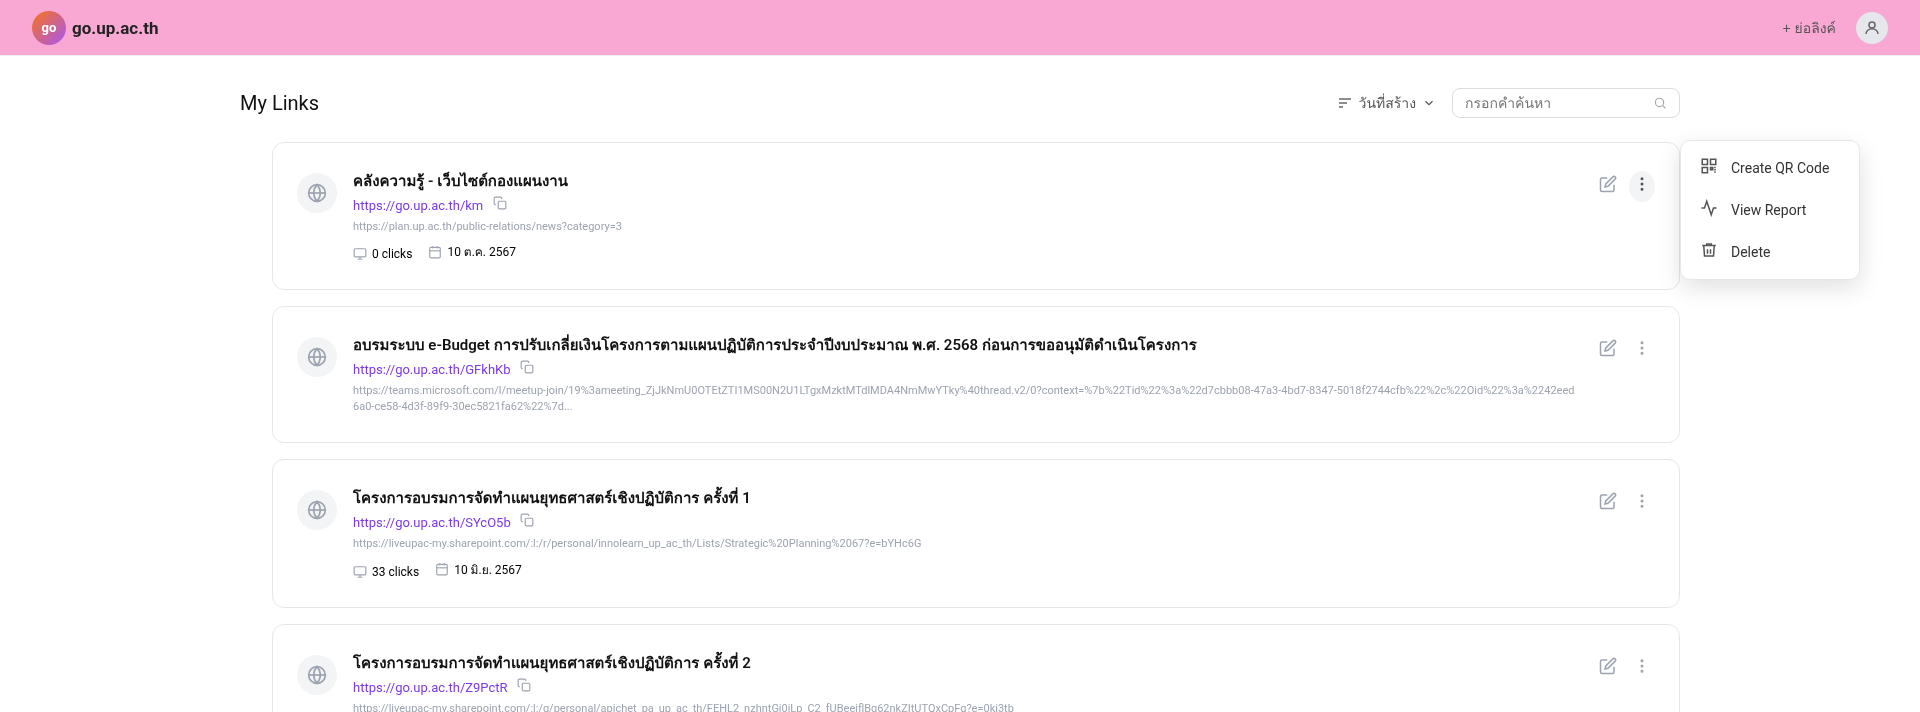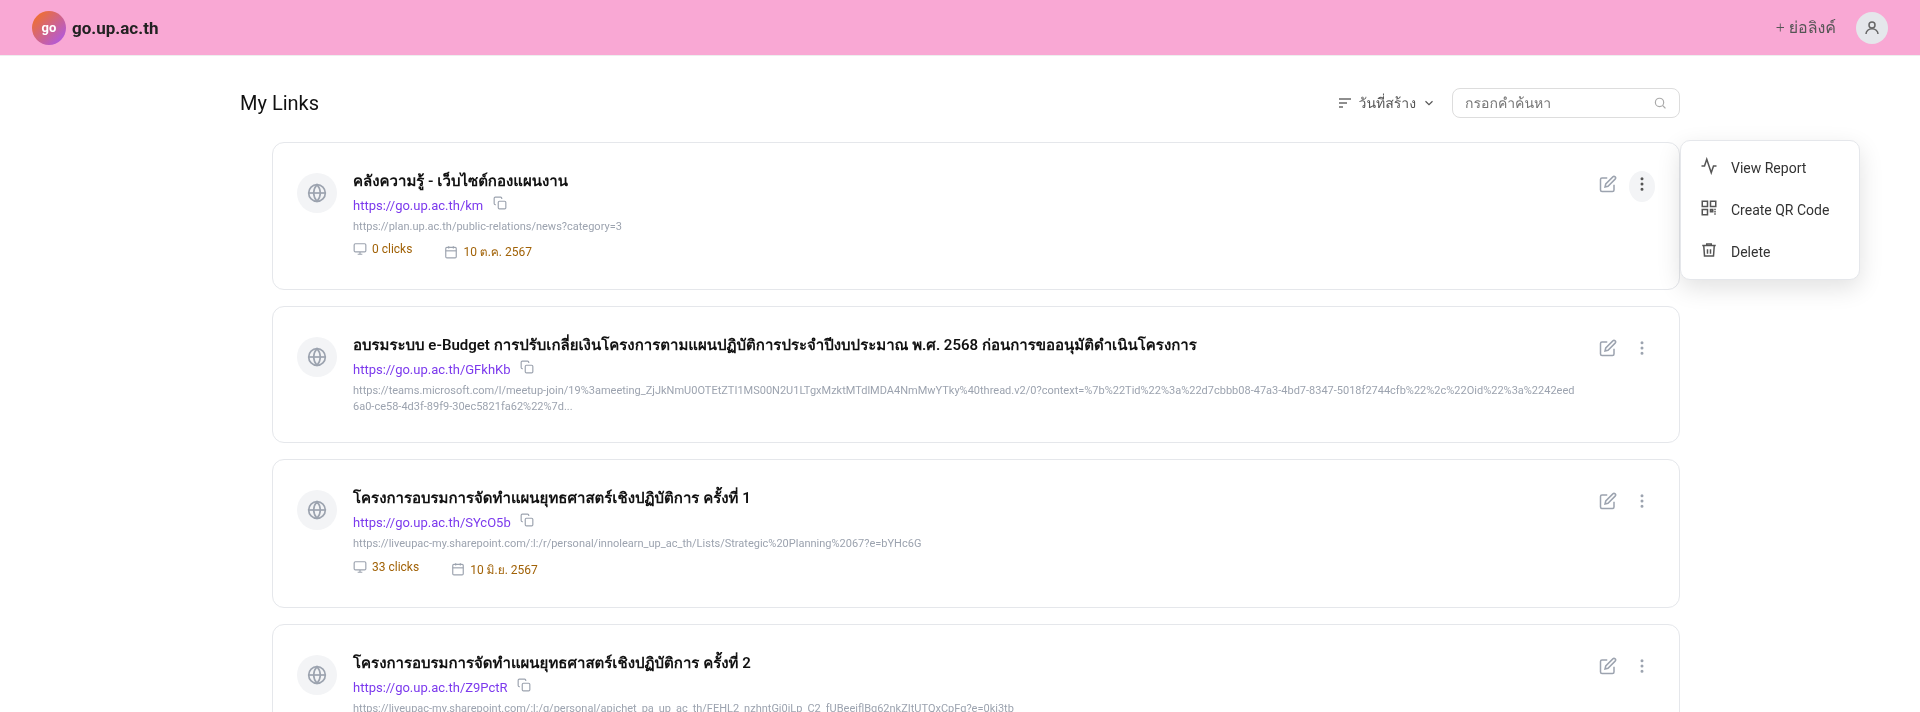--- a/index.html
+++ b/index.html
@@ -47,24 +47,23 @@
       align-items: center;
       gap: 20px;
     }
     .create-btn {
       display: flex;
       align-items: center;
       gap: 4px;
       background: none;
       border: none;
       cursor: pointer;
-      font-size: 16px;
+      font-size: 14px;
       color: #555;
       font-weight: 500;
-      font-family: Liberation Serif, serif;
     }
     .avatar-btn {
       width: 32px;
       height: 32px;
       border-radius: 50%;
       background: #e5e7eb;
       border: none;
       cursor: pointer;
       display: flex;
       align-items: center;
@@ -176,25 +175,25 @@
     }
     .card-full-url {
       font-size: 11px;
       color: #9ca3af;
       margin-top: 6px;
       line-height: 1.4;
       word-break: break-all;
     }
     .card-meta {
       display: flex;
-      align-items: flex-start;
-      gap: 32px;
+      align-items: flex-end;
+      gap: 16px;
       margin-top: 8px;
       font-size: 12px;
-      color: #a16207;
+      color: #000000;
     }
     .meta-item {
       display: flex;
       align-items: center;
       gap: 5px;
     }
 
     .card-actions {
       display: flex;
       align-items: center;
@@ -349,42 +348,42 @@
             <circle cx="12" cy="19" r="1" fill="#555"></circle>
           </svg>
         </button>
       </div>
     </div>
 
     <div class="dropdown-menu">
       <div class="dropdown-item">
         <span class="dropdown-icon">
           <svg width="18" height="18" viewBox="0 0 24 24" fill="none" stroke="#555" stroke-width="2">
-            <polyline points="22 12 18 12 15 21 9 3 6 12 2 12"></polyline>
-          </svg>
-        </span>
-        <span>View Report</span>
-      </div>
-      <div class="dropdown-item">
-        <span class="dropdown-icon">
-          <svg width="18" height="18" viewBox="0 0 24 24" fill="none" stroke="#555" stroke-width="2">
             <rect x="3" y="3" width="7" height="7"></rect>
             <rect x="14" y="3" width="7" height="7"></rect>
             <rect x="3" y="14" width="7" height="7"></rect>
             <rect x="14" y="14" width="3" height="3"></rect>
             <line x1="19" y1="14" x2="21" y2="14"></line>
             <line x1="19" y1="17" x2="21" y2="17"></line>
             <line x1="19" y1="20" x2="21" y2="20"></line>
           </svg>
         </span>
         <span>Create QR Code</span>
       </div>
       <div class="dropdown-item">
         <span class="dropdown-icon">
           <svg width="18" height="18" viewBox="0 0 24 24" fill="none" stroke="#555" stroke-width="2">
+            <polyline points="22 12 18 12 15 21 9 3 6 12 2 12"></polyline>
+          </svg>
+        </span>
+        <span>View Report</span>
+      </div>
+      <div class="dropdown-item">
+        <span class="dropdown-icon">
+          <svg width="18" height="18" viewBox="0 0 24 24" fill="none" stroke="#555" stroke-width="2">
             <polyline points="3 6 5 6 21 6"></polyline>
             <path d="M19 6l-1 14H6L5 6"></path>
             <path d="M10 11v6M14 11v6"></path>
             <path d="M9 6V4h6v2"></path>
           </svg>
         </span>
         <span>Delete</span>
       </div>
     </div>
 

